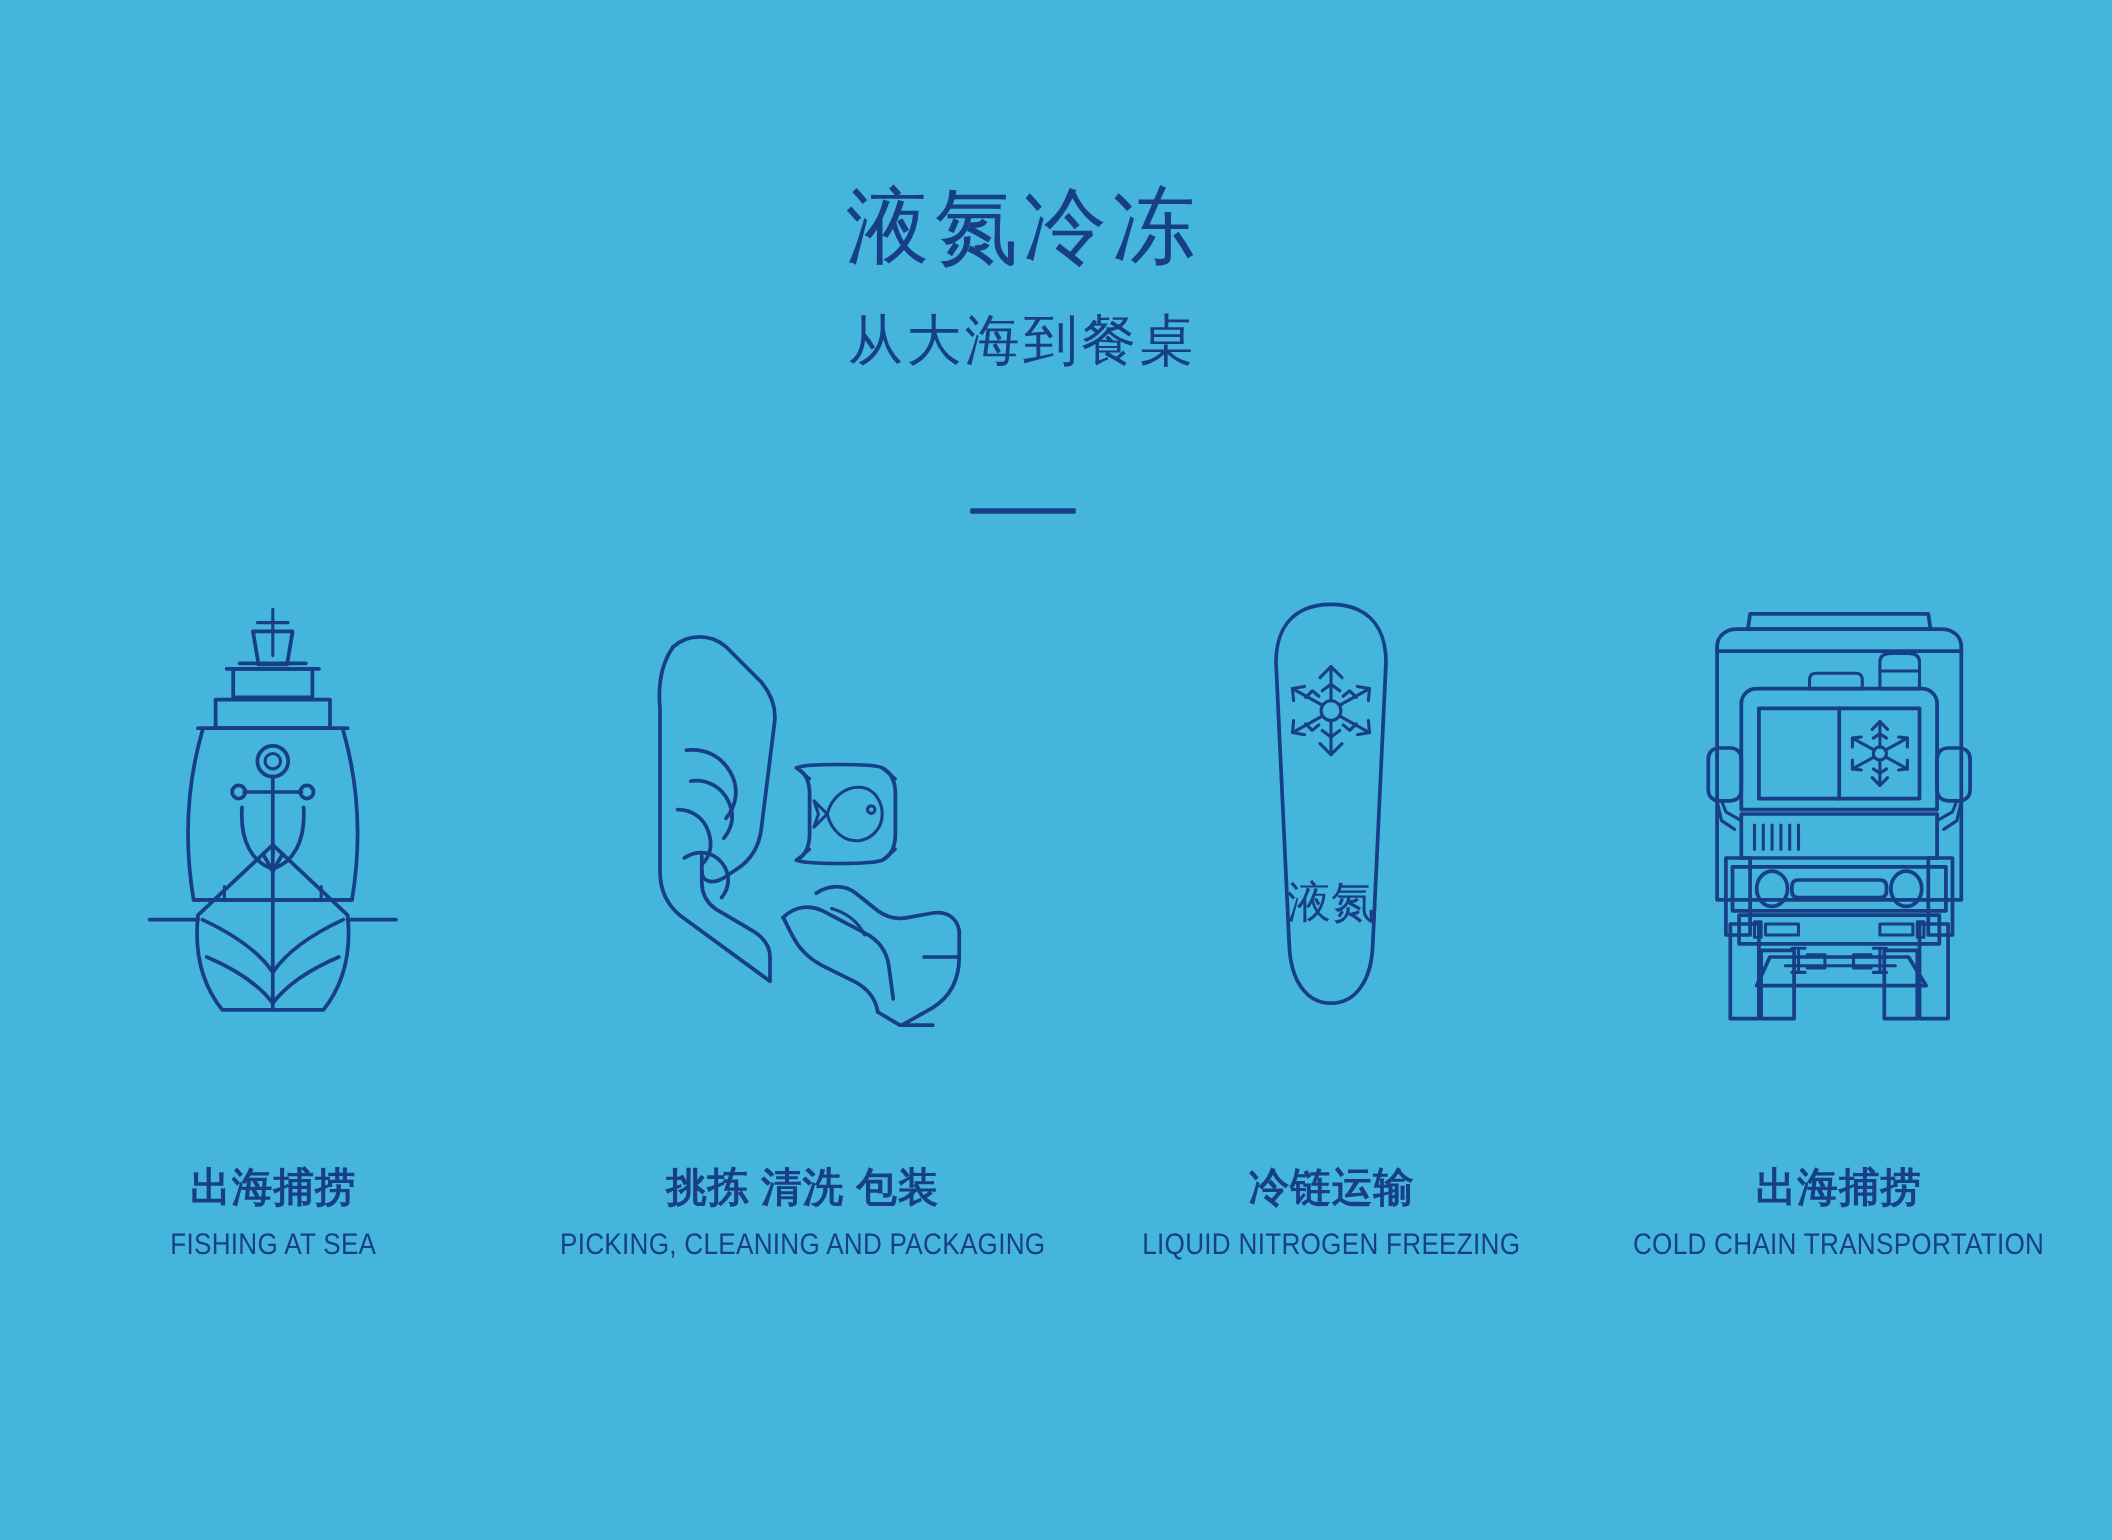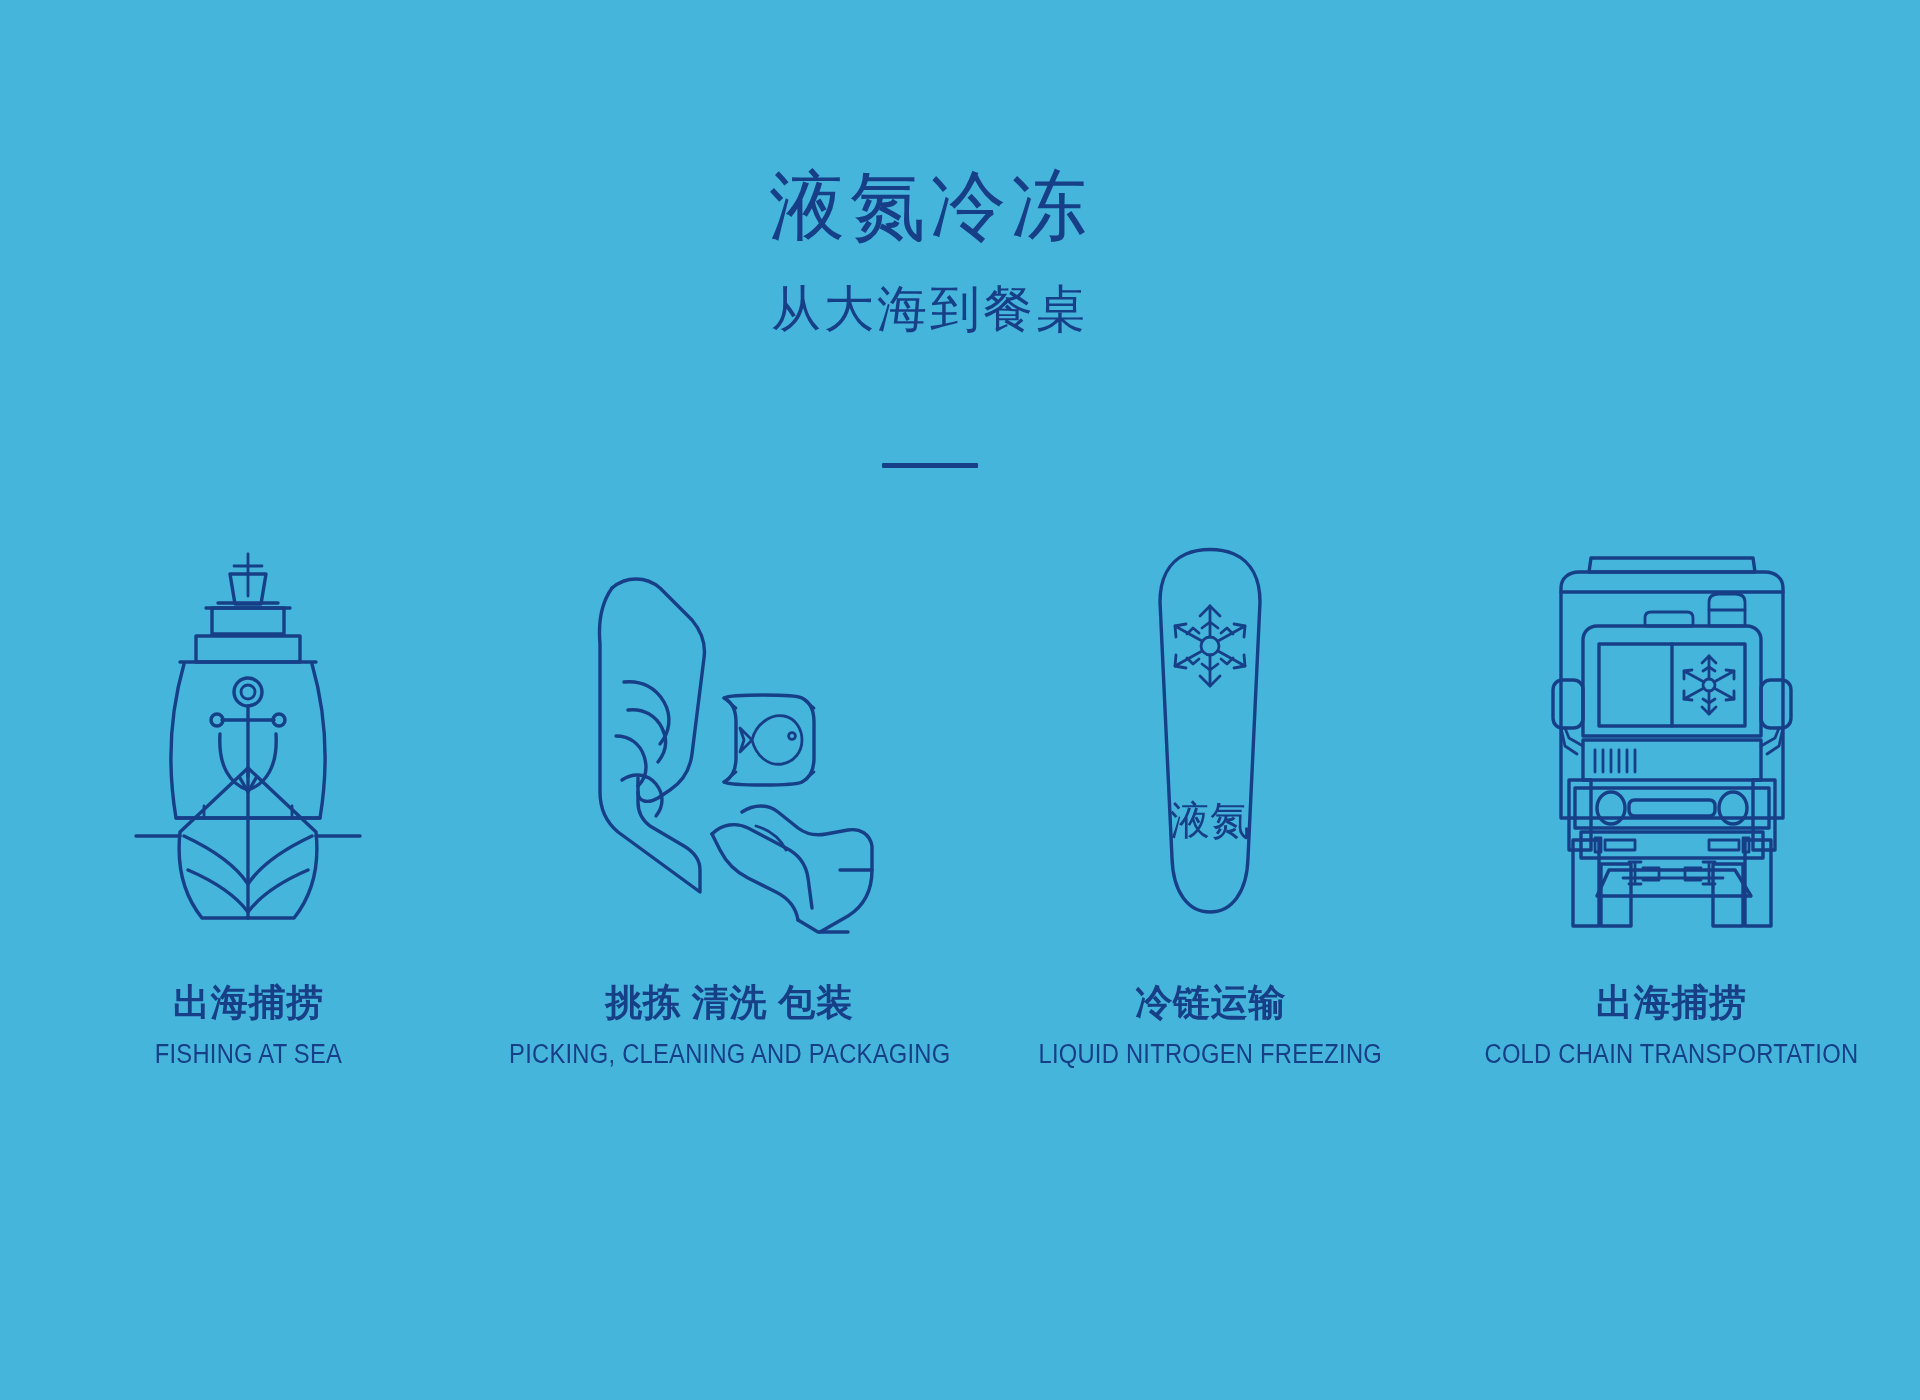--- a/index.html
+++ b/index.html
@@ -84,21 +84,21 @@
     height: 420px;
     display: flex;
     align-items: flex-end;
     justify-content: center;
   }
   .step-icon svg {
     display: block;
     overflow: visible;
   }
   .step-labels {
-    margin-top: 42px;
+    margin-top: 119px;
     text-align: center;
   }
   .step-title-cn {
     color: #173f87;
     font-size: 37px;
     font-weight: 700;
     letter-spacing: 0.02em;
     line-height: 1.15;
     white-space: nowrap;
   }

